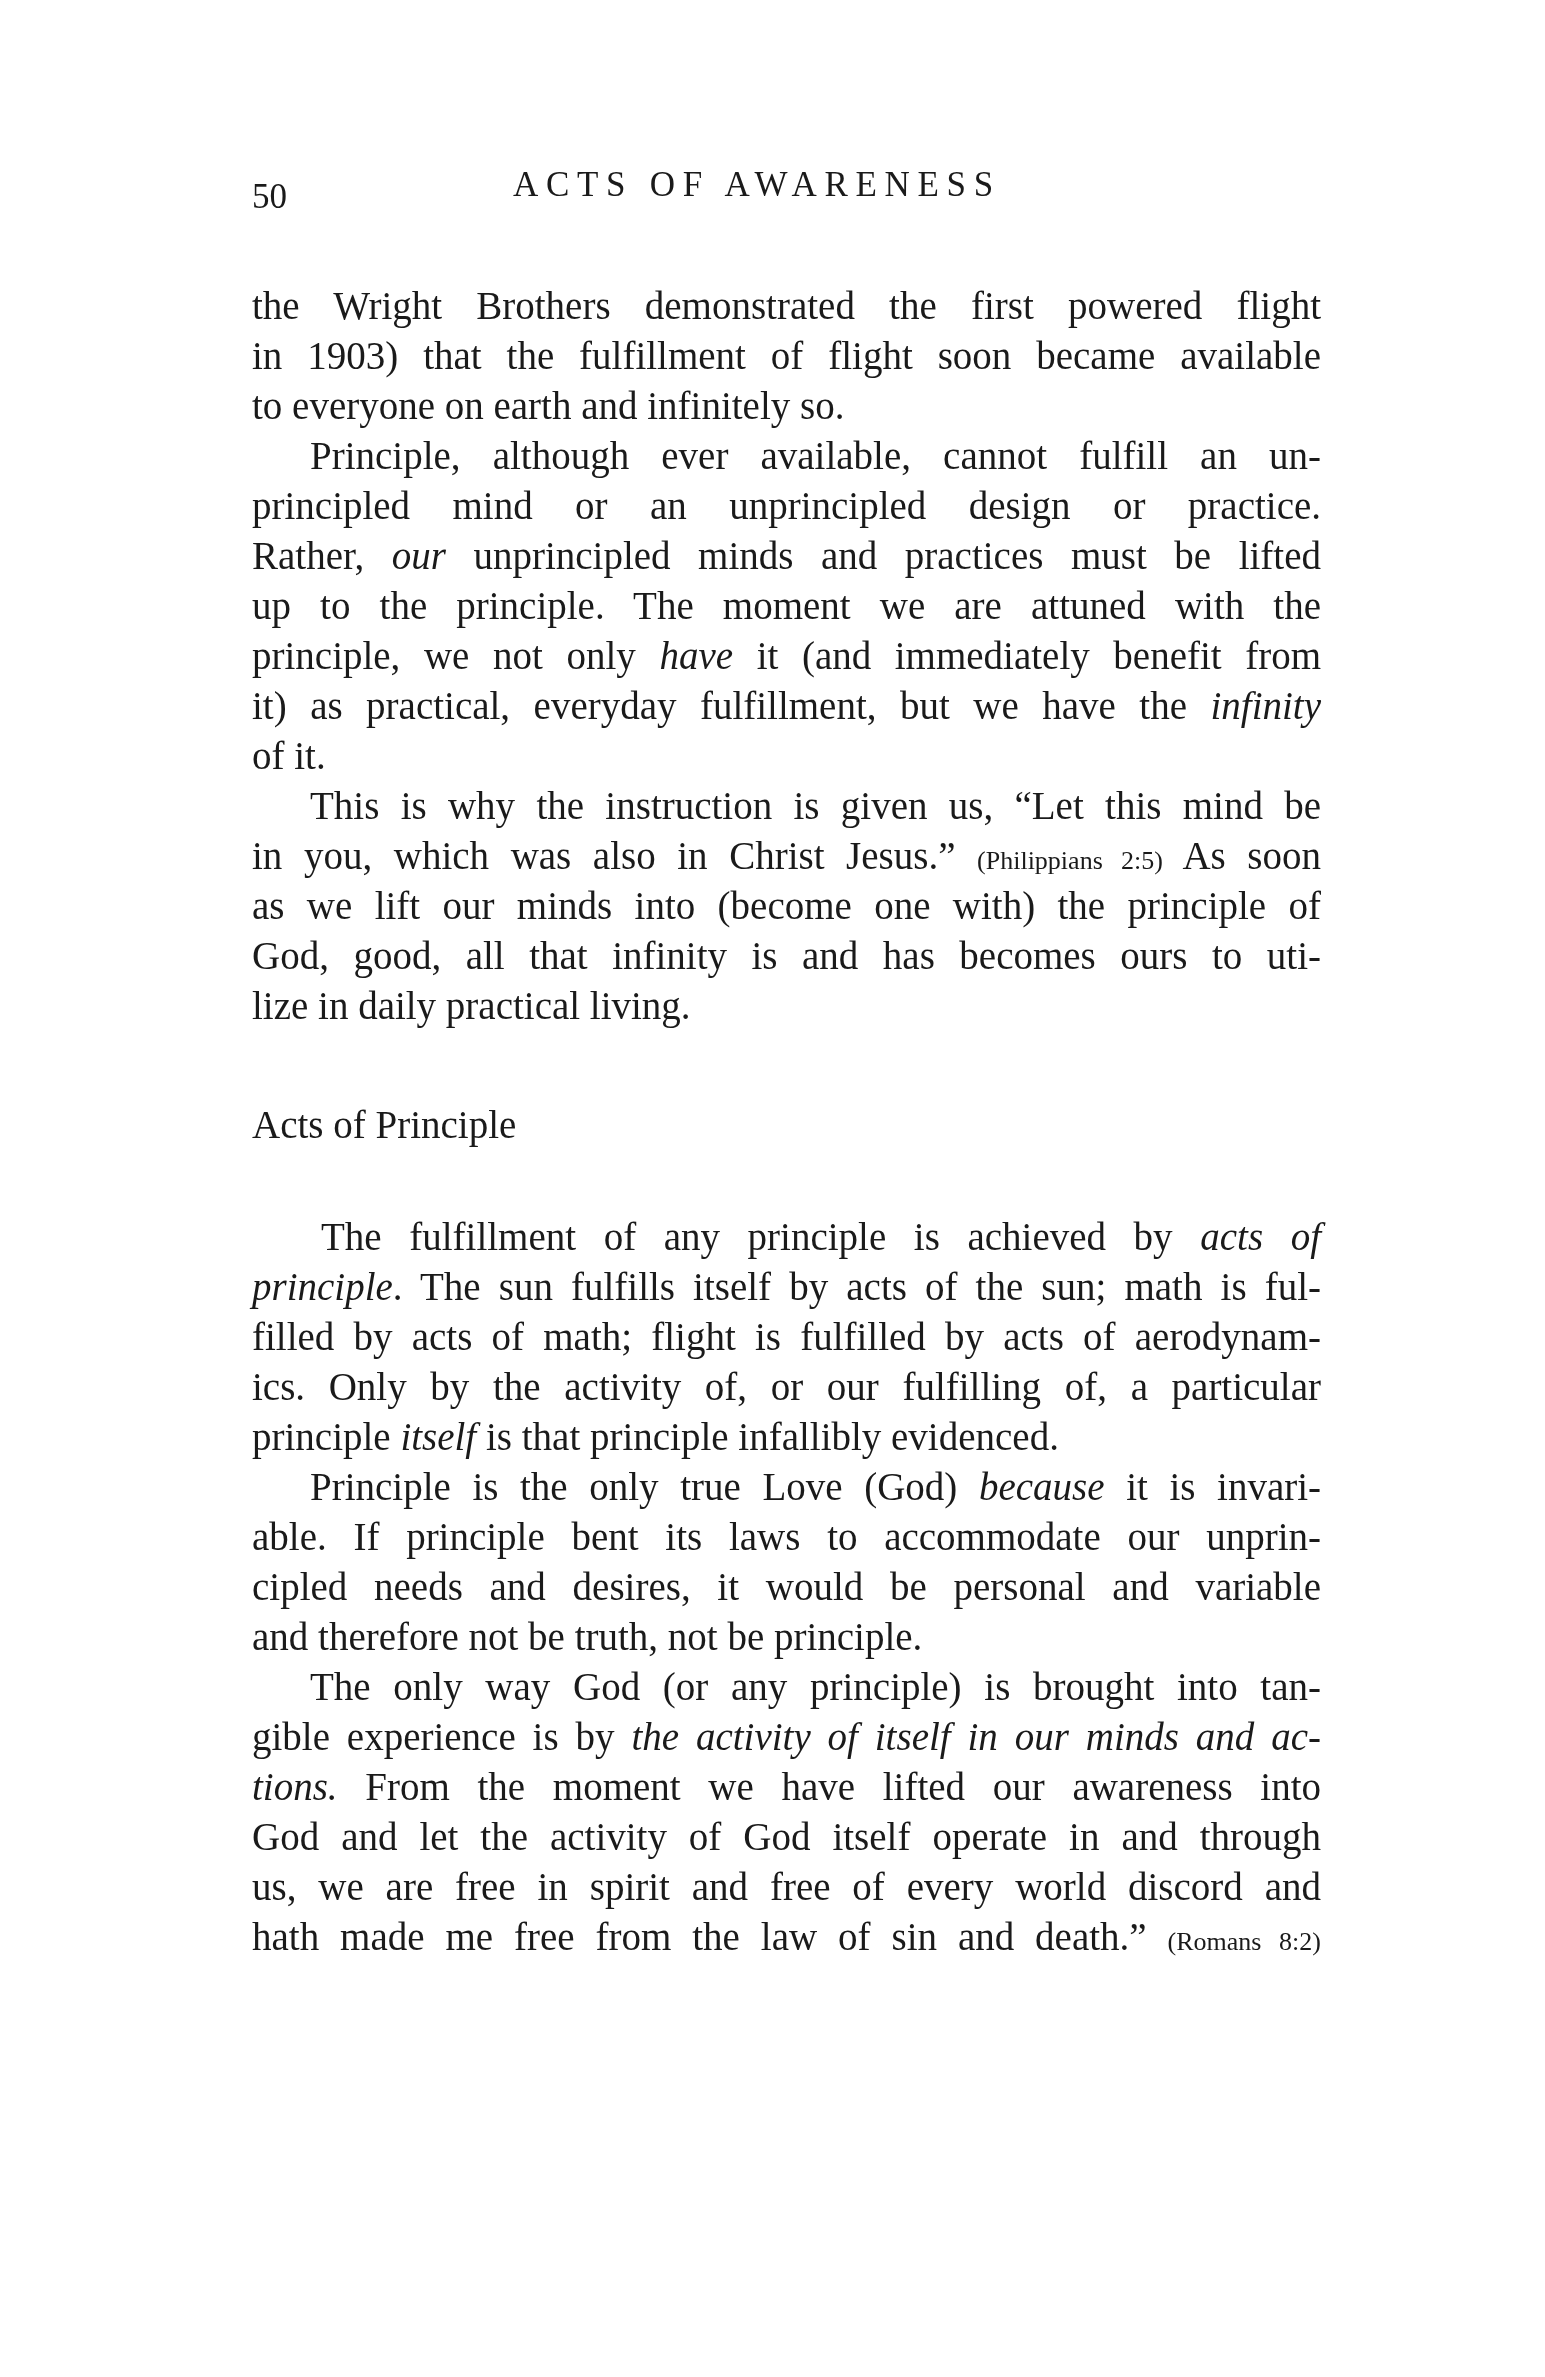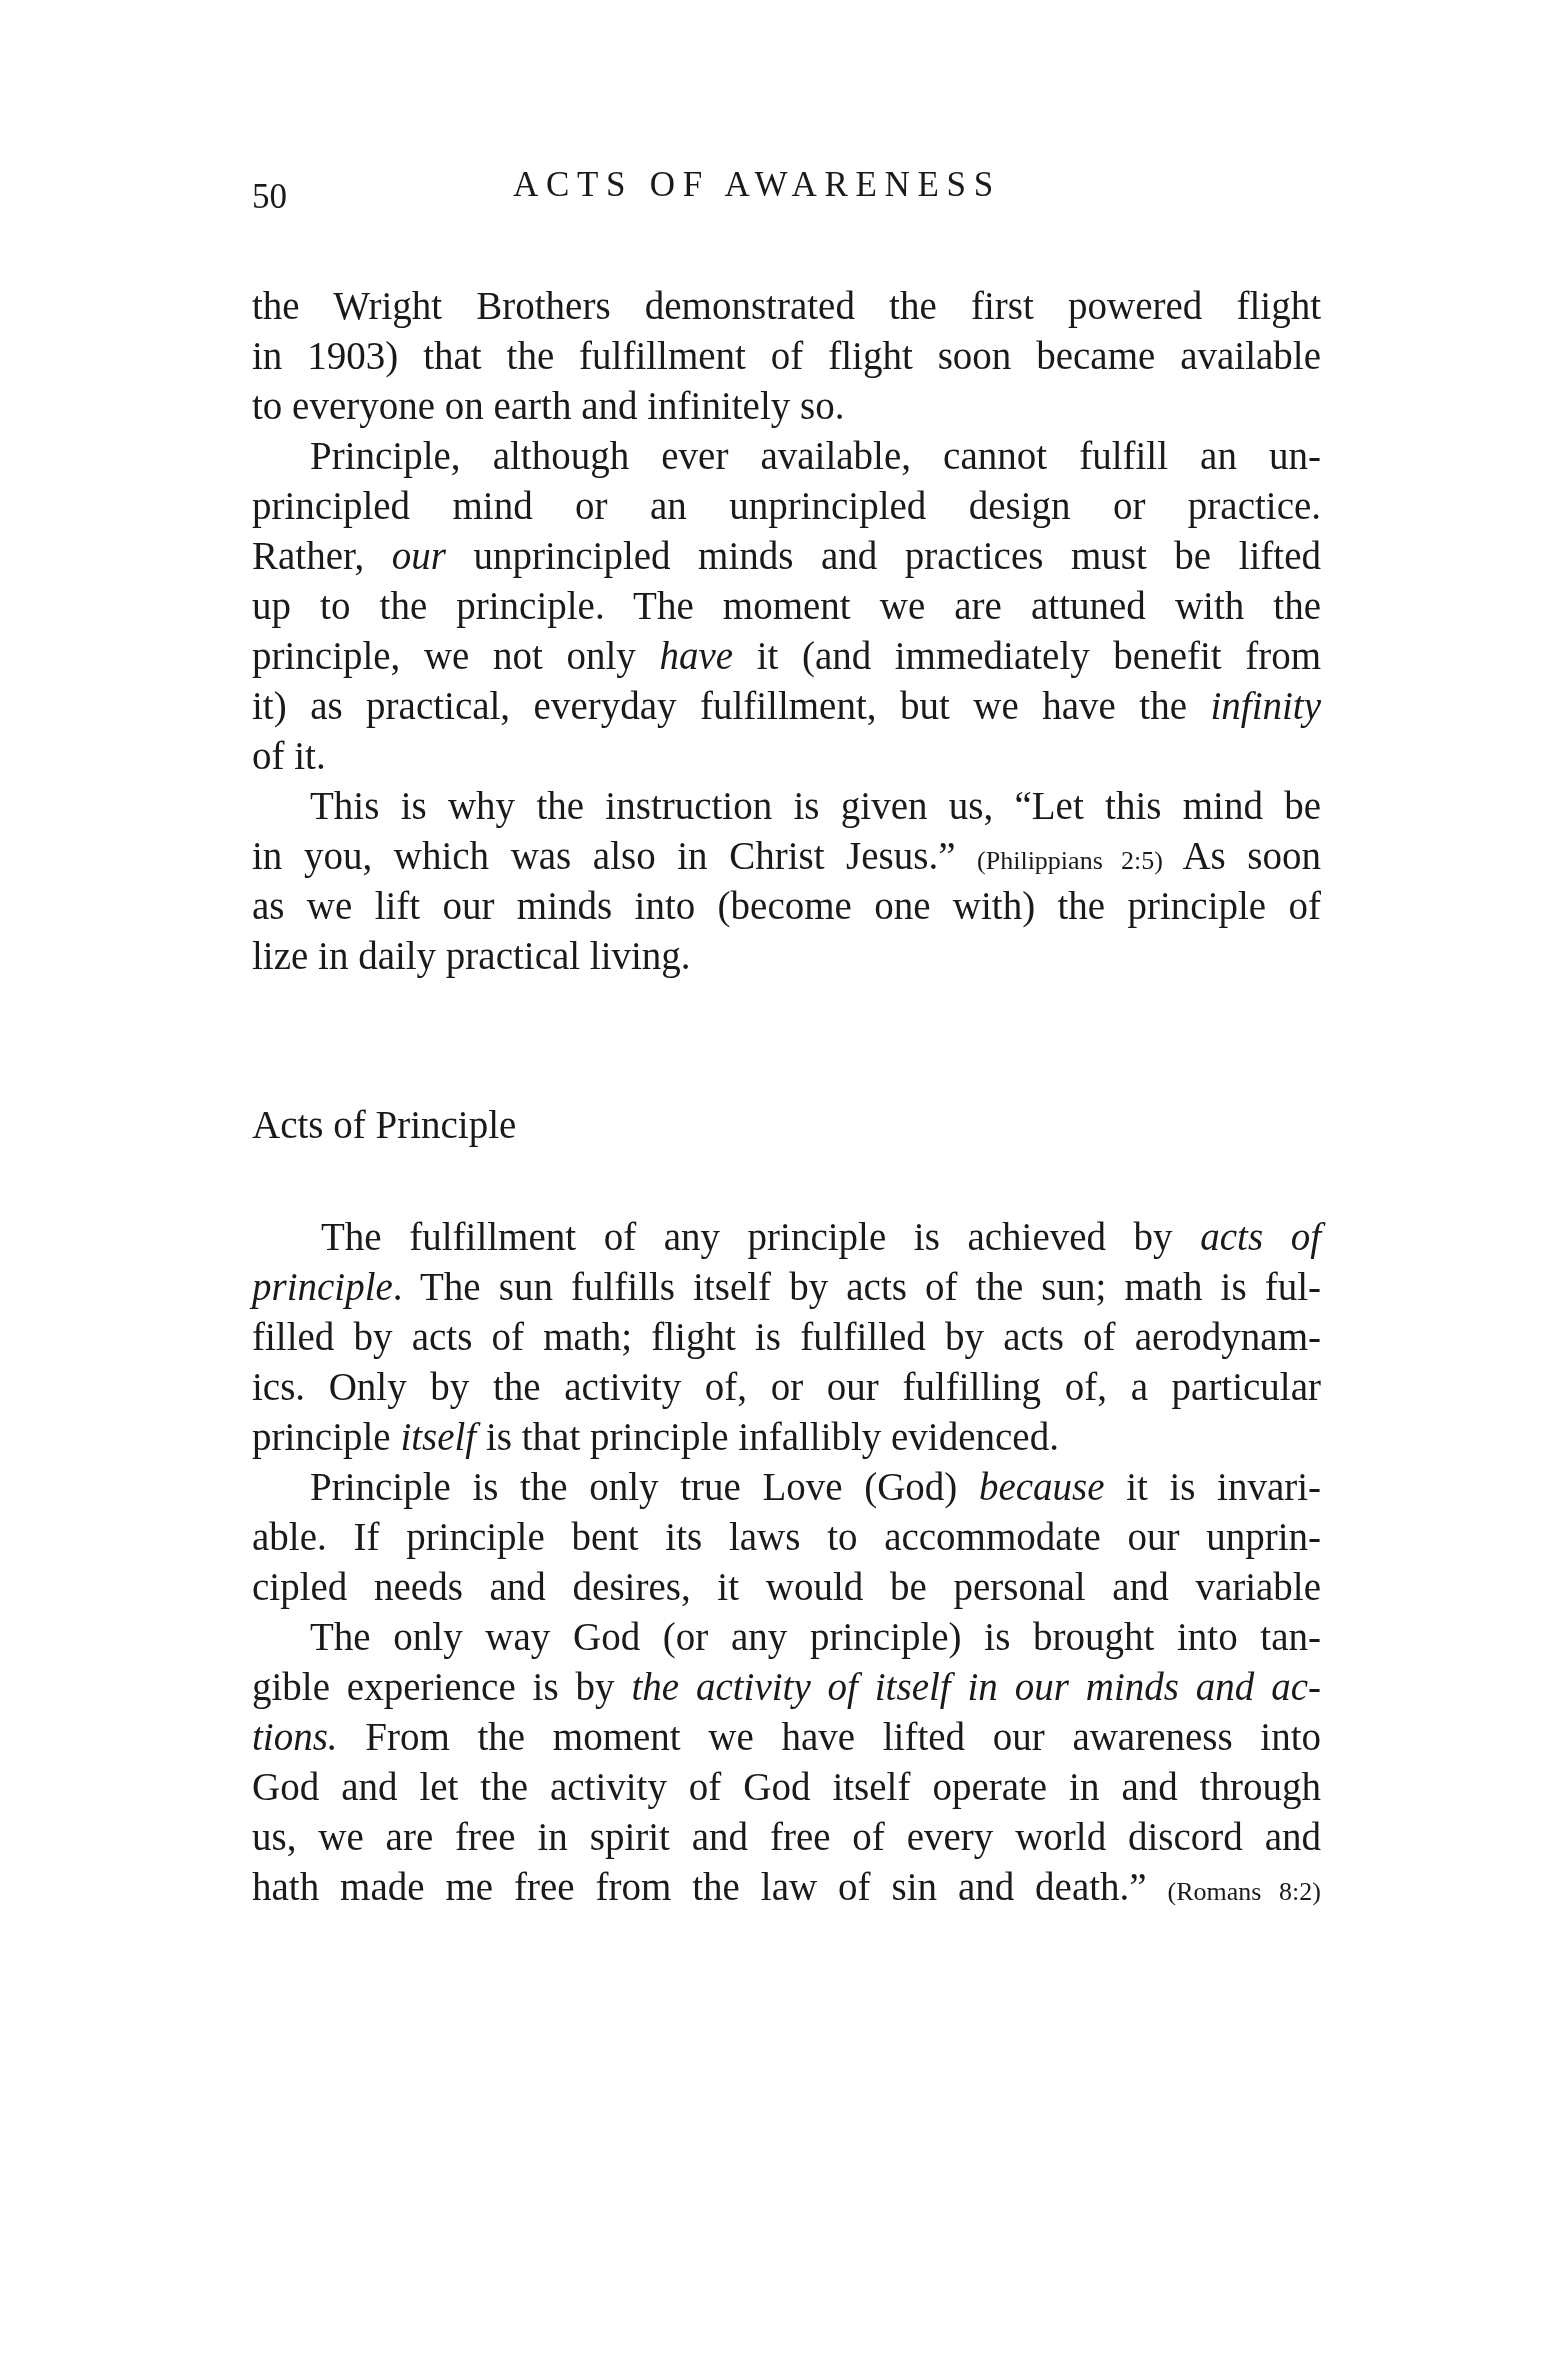--- a/index.html
+++ b/index.html
@@ -41,34 +41,36 @@
   <span class="line indent"><span>Principle, although ever available, cannot fulfill an un-</span></span>
   <span class="line"><span>principled mind or an unprincipled design or practice.</span></span>
   <span class="line"><span>Rather, </span><i>our</i><span> unprincipled minds and practices must be lifted</span></span>
   <span class="line"><span>up to the principle. The moment we are attuned with the</span></span>
   <span class="line"><span>principle, we not only </span><i>have</i><span> it (and immediately benefit from</span></span>
   <span class="line"><span>it) as practical, everyday fulfillment, but we have the </span><i>infinity</i></span>
   <span class="line last"><span>of it.</span></span>
   <span class="line indent"><span>This is why the instruction is given us, “Let this mind be</span></span>
   <span class="line"><span>in you, which was also in Christ Jesus.” </span><span class="cite">(Philippians 2:5)</span><span> As soon</span></span>
   <span class="line"><span>as we lift our minds into (become one with) the principle of</span></span>
+  <span class="line"><span>God, good, all that infinity is and has becomes ours to uti-</span></span>
   <span class="line last"><span>lize in daily practical living.</span></span>
 </div>
 
 <div class="section-heading">Acts of Principle</div>
 
 <div class="text-block" style="top:1212px;">
   <span class="line indent-wide"><span>The fulfillment of any principle is achieved by </span><i>acts of</i></span>
   <span class="line"><i>principle</i><span>. The sun fulfills itself by acts of the sun; math is ful-</span></span>
   <span class="line"><span>filled by acts of math; flight is fulfilled by acts of aerodynam-</span></span>
   <span class="line"><span>ics. Only by the activity of, or our fulfilling of, a particular</span></span>
   <span class="line last"><span>principle </span><i>itself</i><span> is that principle infallibly evidenced.</span></span>
   <span class="line indent"><span>Principle is the only true Love (God) </span><i>because</i><span> it is invari-</span></span>
   <span class="line"><span>able. If principle bent its laws to accommodate our unprin-</span></span>
   <span class="line"><span>cipled needs and desires, it would be personal and variable</span></span>
+  <span class="line last"><span>and therefore not be truth, not be principle.</span></span>
   <span class="line indent"><span>The only way God (or any principle) is brought into tan-</span></span>
   <span class="line"><span>gible experience is by </span><i>the activity of itself in our minds and ac-</i></span>
   <span class="line"><i>tions.</i><span> From the moment we have lifted our awareness into</span></span>
   <span class="line"><span>God and let the activity of God itself operate in and through</span></span>
   <span class="line"><span>us, we are free in spirit and free of every world discord and</span></span>
   <span class="line"><span>hath made me free from the law of sin and death.” </span><span class="cite">(Romans 8:2)</span></span>
 </div>
 
 
 </body></html>

